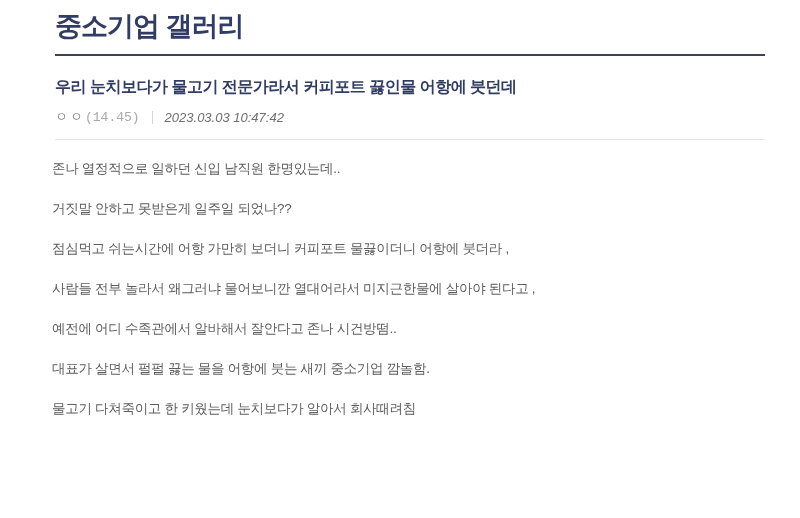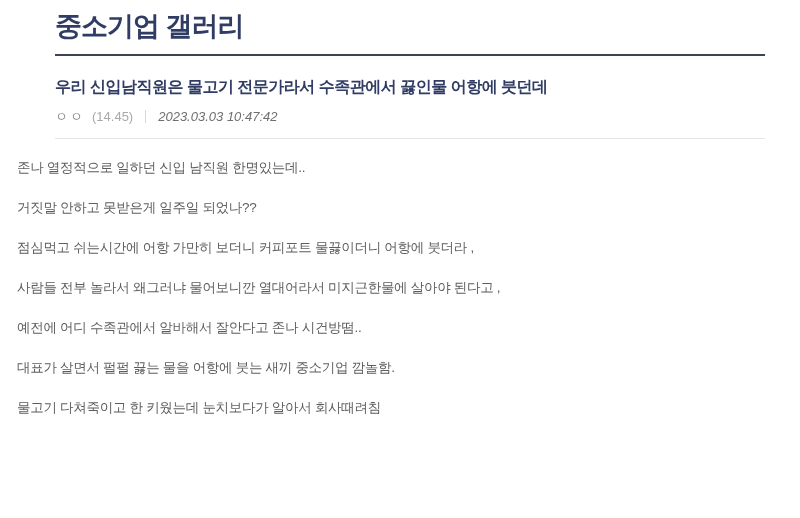--- a/index.html
+++ b/index.html
@@ -50,60 +50,61 @@
     line-height: 1;
   }
   .author {
     color: var(--meta_author, #7e7e7e);
     letter-spacing: 2px;
     cursor: pointer;
   }
   .author-ip {
     color: var(--meta_ip, #a9a9a9);
     letter-spacing: 0;
-    margin-left: 7px;
+    margin-left: 0;
+    font-family: Liberation Mono, monospace;
   }
   .meta-sep {
     width: 1px;
     height: 13px;
     background: var(--meta_sep, #d7d7d7);
     margin: 0 12px;
   }
   .post-date { color: var(--meta_date, #6f6f6f); font-style: italic; }
 
   .light-divider {
     margin: 15px 0 0 55px;
     width: 710px;
     height: 1px;
     background: var(--divider_light, #e6e6e6);
   }
 
   
-  .post-body { padding: 21px 8px 0 17px; }
+  .post-body { padding: 21px 8px 0 52px; }
   .post-body p {
     margin: 0 0 24px 0;
     font-size: 13.5px;
     line-height: 16px;
     letter-spacing: -0.3px;
     color: var(--body_text, #5d5d5d);
     white-space: pre-wrap;
   }
 </style>
 </head>
 <body>
 
 <div class="page">
 
   <div class="header-area">
     <h1 class="gallery-title">중소기업 갤러리</h1>
   </div>
   <div class="header-underline"></div>
 
   <div class="post-head">
-    <h2 class="post-title">우리 신입남직원은 물고기 전문가라서 수족관에서 끓인물 어항에 붓던데</h2>
+    <h2 class="post-title">우리 눈치보다가 물고기 전문가라서 커피포트 끓인물 어항에 붓던데</h2>
     <div class="post-meta">
       <span class="author"><span>ㅇㅇ</span><span class="author-ip">(14.45)</span></span>
       <span class="meta-sep"></span>
       <span class="post-date">2023.03.03 10:47:42</span>
     </div>
   </div>
   <div class="light-divider"></div>
 
   <div class="post-body">
       <p>존나 열정적으로 일하던 신입 남직원 한명있는데..</p>

